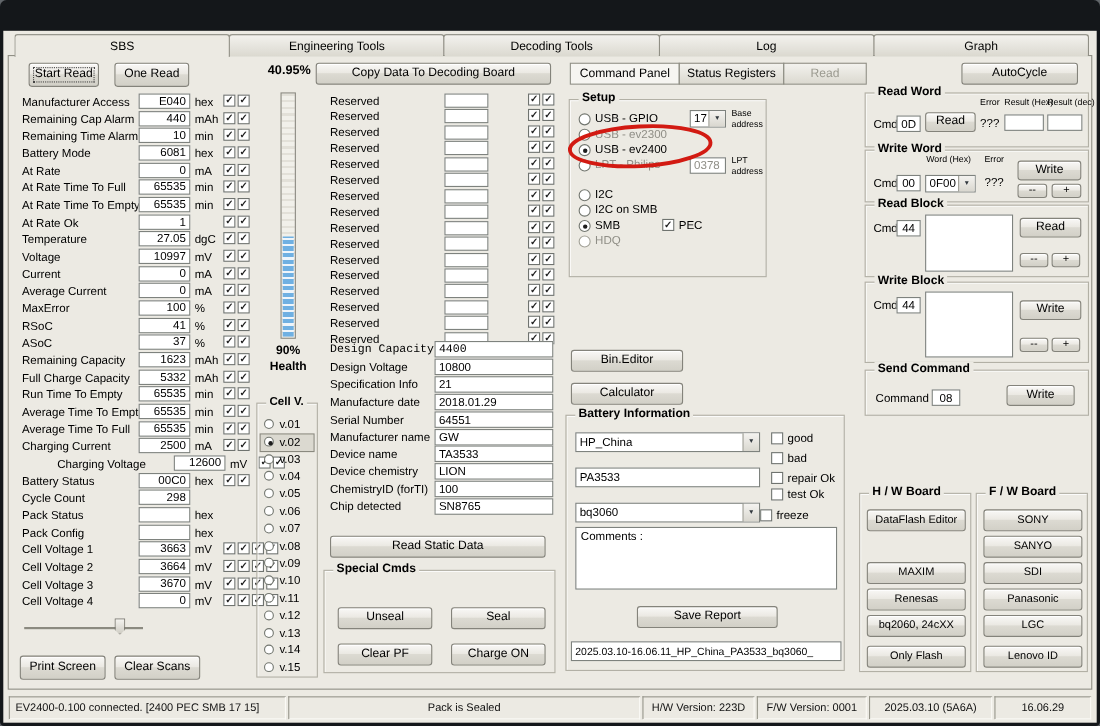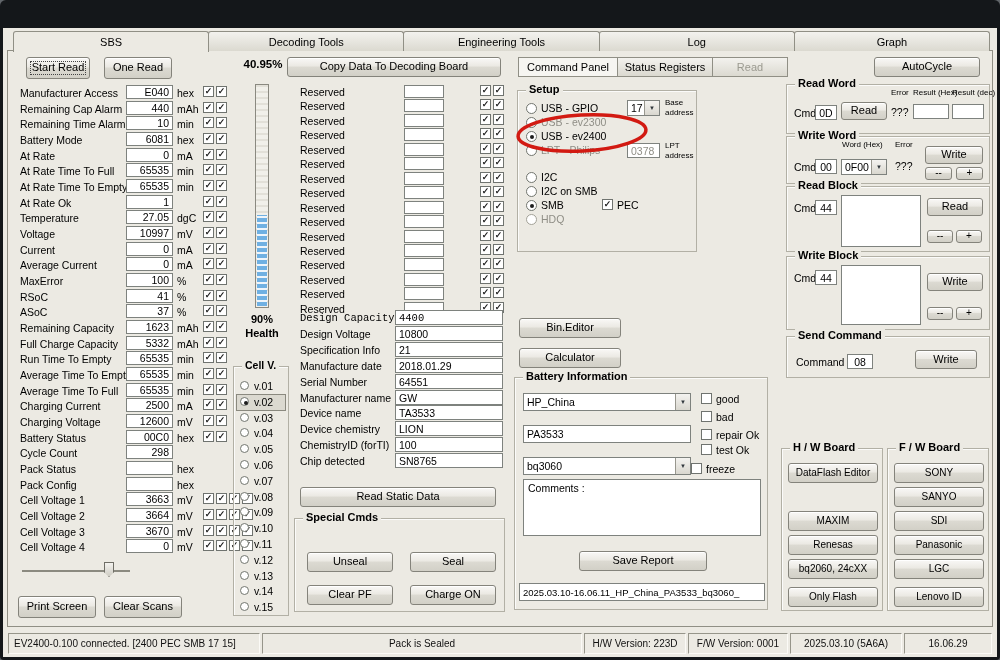--- a/index.html
+++ b/index.html
@@ -73,22 +73,22 @@
 </style>
 </head>
 <body>
 
 <div id="win">
 
   <div id="client"></div>
   <div id="tabpanel"></div>
   <div id="tabs">
       <div class="tab active">SBS</div>
+      <div class="tab">Engineering Tools</div>
       <div class="tab">Decoding Tools</div>
-      <div class="tab">Engineering Tools</div>
       <div class="tab">Log</div>
       <div class="tab">Graph</div>
     </div>
 
   <div class="btn focus" style="left:26px;top:57px;width:64px;height:22px">Start Read</div>
   <div class="btn" style="left:104px;top:57px;width:68px;height:22px">One Read</div>
   <div id="pct">40.95%</div>
   <div class="btn" style="left:287px;top:57px;width:214px;height:20px">Copy Data To Decoding Board</div>
   <div class="ptab active" style="left:518px;top:57px;width:100px">Command Panel</div>
   <div class="ptab" style="left:617px;top:57px;width:96px">Status Registers</div>
@@ -278,21 +278,21 @@
       </div>
       <div class="sbs-row" style="top: 398px;">
         <span class="rlbl">Charging Current</span>
         <span class="inp num rinp">2500</span>
         <span class="runit">mA</span>
         <span class="cbs">
           <span class="cb">✓</span>
           <span class="cb">✓</span>
         </span>
       </div>
-      <div class="sbs-row" style="top: 414px;">
+      <div class="sbs-row" style="top: 414px; margin-left: 32px;">
         <span class="rlbl">Charging Voltage</span>
         <span class="inp num rinp">12600</span>
         <span class="runit">mV</span>
         <span class="cbs">
           <span class="cb">✓</span>
           <span class="cb">✓</span>
         </span>
       </div>
       <div class="sbs-row" style="top: 430px;">
         <span class="rlbl">Battery Status</span>

